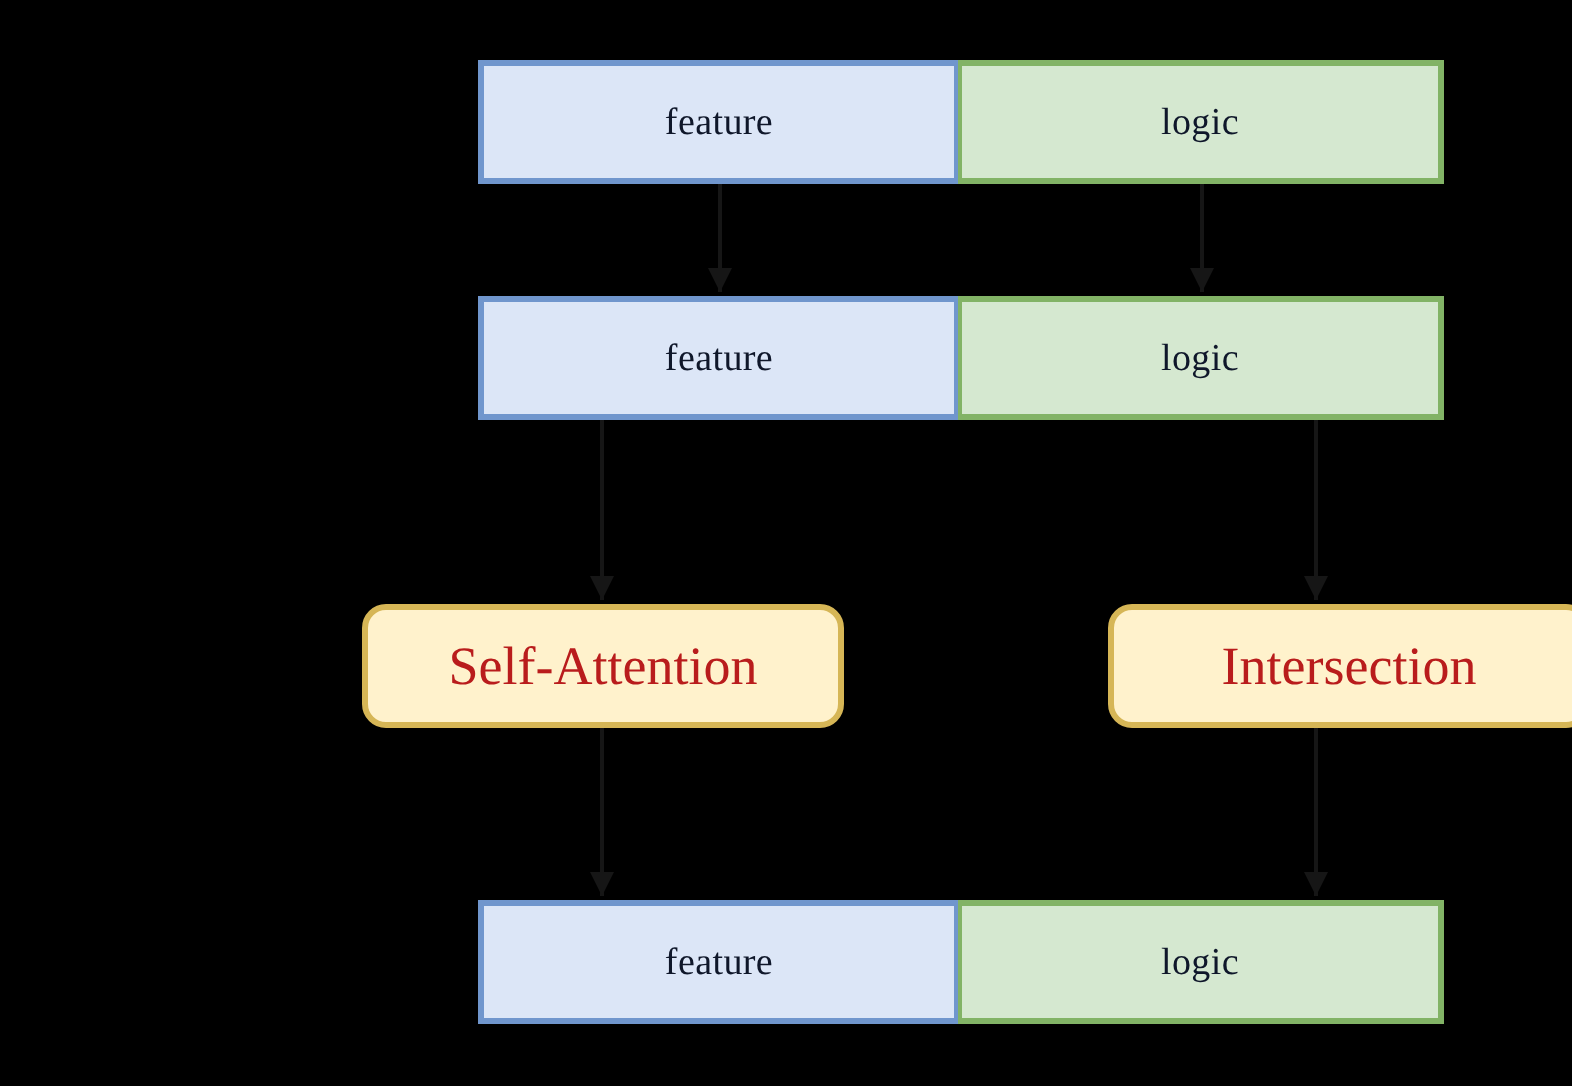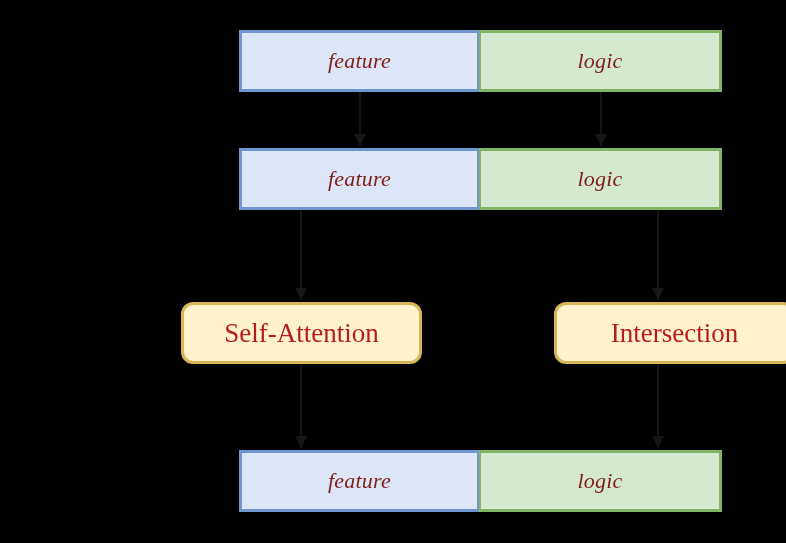--- a/index.html
+++ b/index.html
@@ -25,25 +25,24 @@
     left: 239px;
     width: 483px;
     box-sizing: border-box;
   }
   .split-half {
     box-sizing: border-box;
     display: flex;
     align-items: center;
     justify-content: center;
     height: 100%;
-    font-size: 22px;
+    font-size: 19px;
     line-height: 1;
-    color: #7f1d1d;
+    color: #0f172a;
     letter-spacing: 0.2px;
-    font-style: italic;
   }
   .split-half.feature {
     width: 241px;
     background: #dce6f7;
     border: 3px solid #7096cd;
     border-right-width: 2px;
   }
   .split-half.logic {
     width: 244px;
     background: #d5e8d0;

